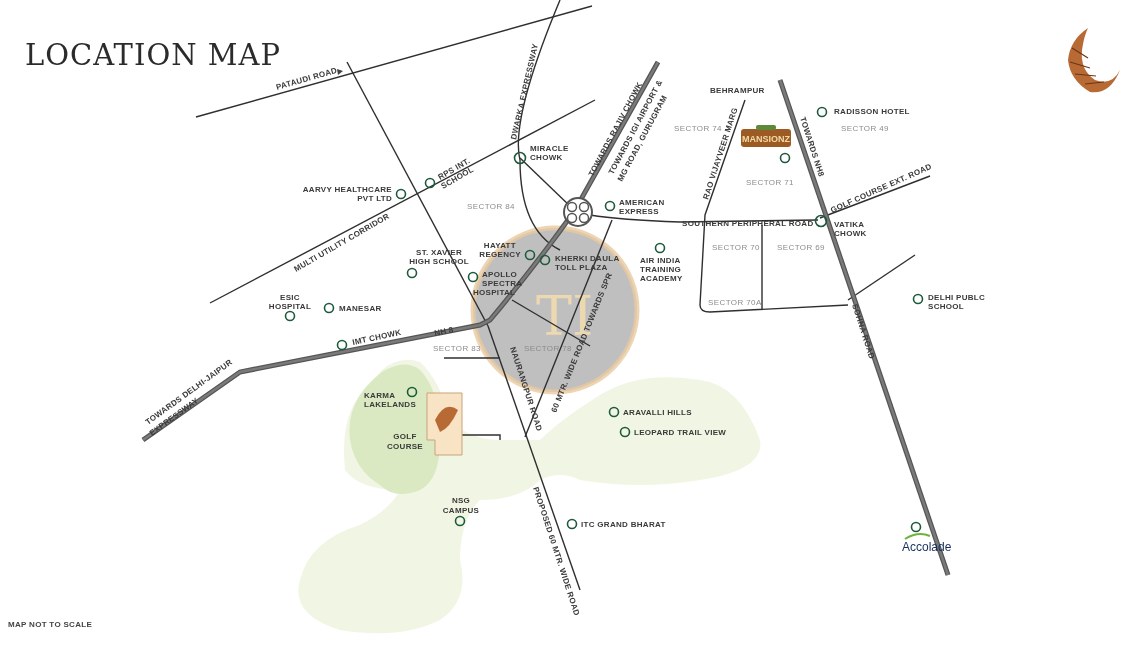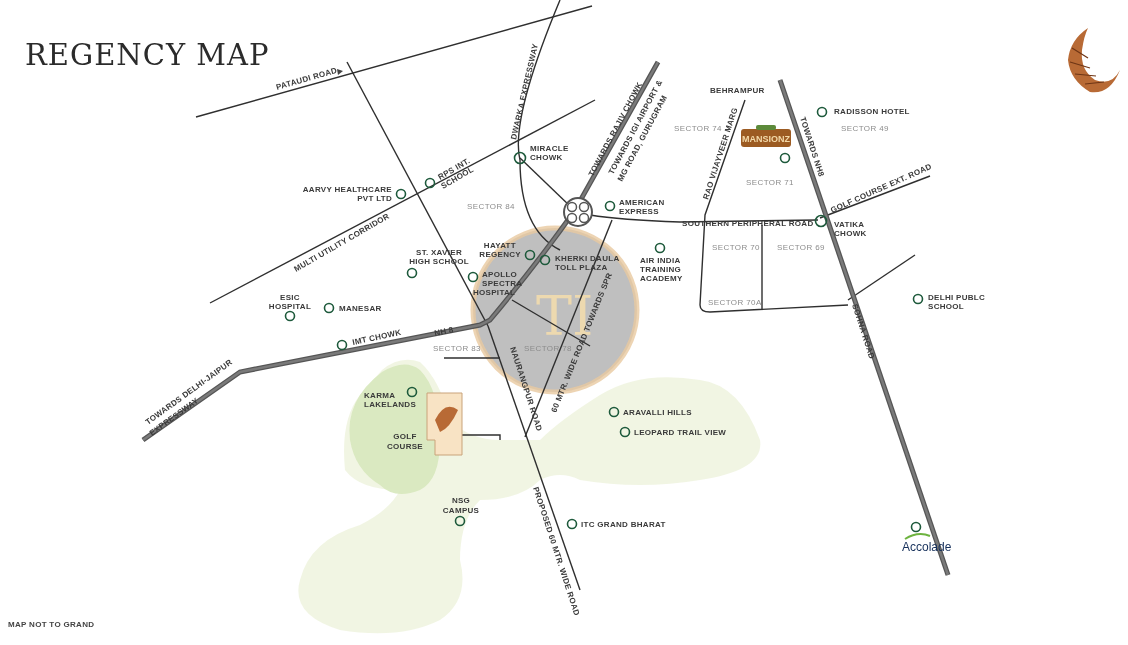--- a/index.html
+++ b/index.html
@@ -11,21 +11,21 @@
   .sec{font-family:"Liberation Sans",sans-serif;font-size:8px;fill:#8c8c8c;letter-spacing:0.4px;}
   .poi{fill:none;stroke:#1e5a3c;stroke-width:1.6;}
   .road{stroke:#2f2f2f;stroke-width:1.4;fill:none;}
   .hwy{stroke:#555;stroke-width:5;fill:none;}
   .hwyi{stroke:#7a7a7a;stroke-width:2.5;fill:none;}
   .arrow{fill:#444;}
 </style>
 </head>
 <body>
 
-<div class="title">REGENCY MAP</div>
+<div class="title">LOCATION MAP</div>
 
 <svg class="map" width="1128" height="645" viewBox="0 0 1128 645">
 
   <g>
     <path d="M382 370 Q400 355 420 362 Q440 380 450 420 Q470 440 500 440 L540 440 Q560 420 600 395 Q640 370 700 380 Q740 385 760 440 Q765 470 700 480 Q640 490 580 480 Q560 470 540 480 Q520 500 480 500 Q460 520 460 560 Q470 600 440 620 Q400 640 340 630 Q290 615 300 580 Q310 540 360 525 Q390 510 400 490 Q360 490 345 470 Q340 420 360 395 Z" fill="#eef3de" opacity="0.85"></path>
     <path d="M382 372 Q405 358 420 370 Q440 390 440 440 Q440 480 420 490 Q395 500 380 485 Q355 470 350 440 Q345 400 382 372 Z" fill="#d7e8bd" opacity="0.9"></path>
   </g>
 
   <g>
     <circle cx="555" cy="310" r="82" fill="#8a8a8a" opacity="0.55"></circle>
@@ -177,13 +177,13 @@
     <path d="M905 539 Q918 531 930 536" stroke="#6db33f" stroke-width="2" fill="none"></path>
     <text x="902" y="551" font-family="Liberation Sans, sans-serif" font-size="12" fill="#16305b">Accolade</text>
   </g>
 
   <g>
     <path d="M1088 28 Q1070 40 1068 60 Q1070 80 1090 92 Q1110 95 1120 70 Q1112 86 1095 80 Q1080 70 1082 50 Q1084 36 1088 28 Z" fill="#b86a35"></path>
     <path d="M1072 48 L1088 58 M1070 62 L1090 68 M1075 74 L1096 76 M1085 84 L1104 82" stroke="#6e3515" stroke-width="1.2"></path>
   </g>
 </svg>
 
-<div class="note">MAP NOT TO GRAND</div>
+<div class="note">MAP NOT TO SCALE</div>
 
 </body></html>

